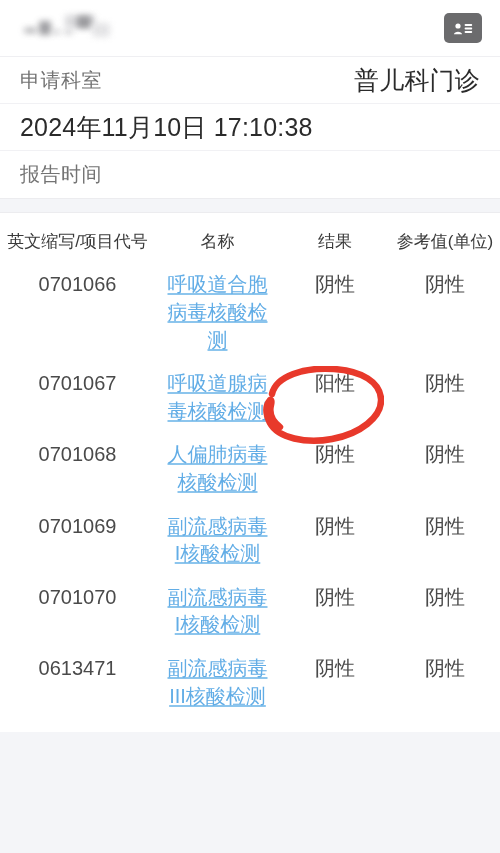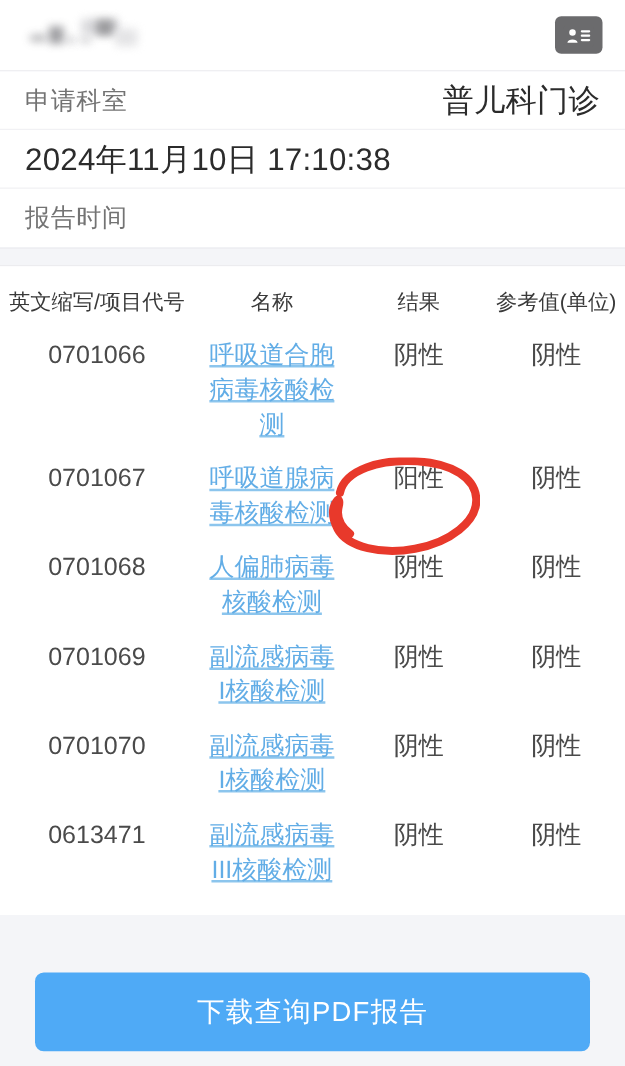--- a/index.html
+++ b/index.html
@@ -272,17 +272,14 @@
   </div>
 
   <div class="annotation">
     <svg width="122" height="80" viewBox="0 0 122 80" aria-hidden="true">
       <path d="M10 28 C14 10, 42 1, 72 3 C100 5, 118 16, 119 33
                C120 51, 98 68, 70 73 C44 78, 16 72, 8 57
                C3 47, 3 40, 8 34 C9 33, 10 35, 9 39 C7 47, 10 55, 18 61" fill="none" stroke="#e8392b" stroke-width="6.5" stroke-linecap="round" stroke-linejoin="round"></path>
     </svg>
   </div>
 
-  <div class="bottom-area">
-    <button class="download-btn">下载查询PDF报告</button>
-  </div>
 
 </div>
 
 </body></html>

